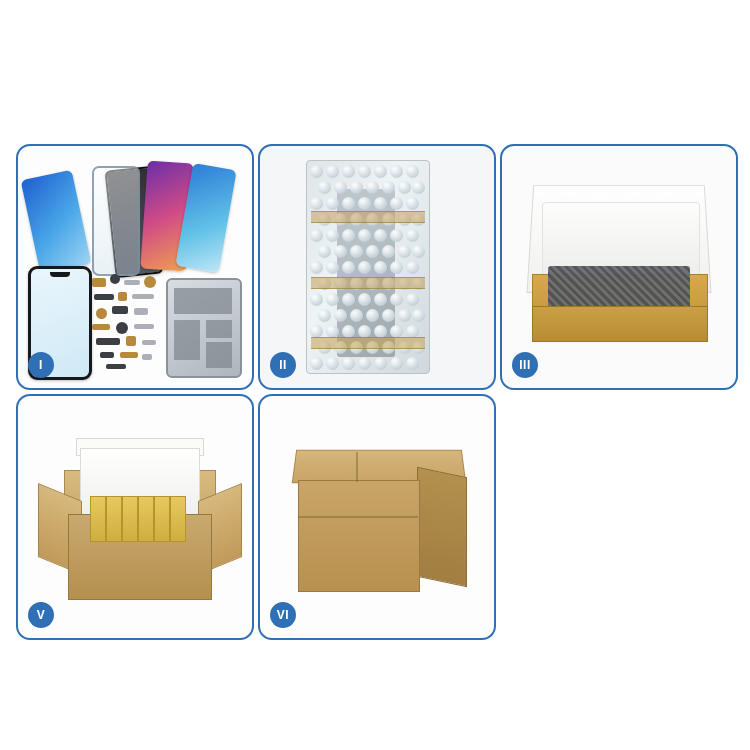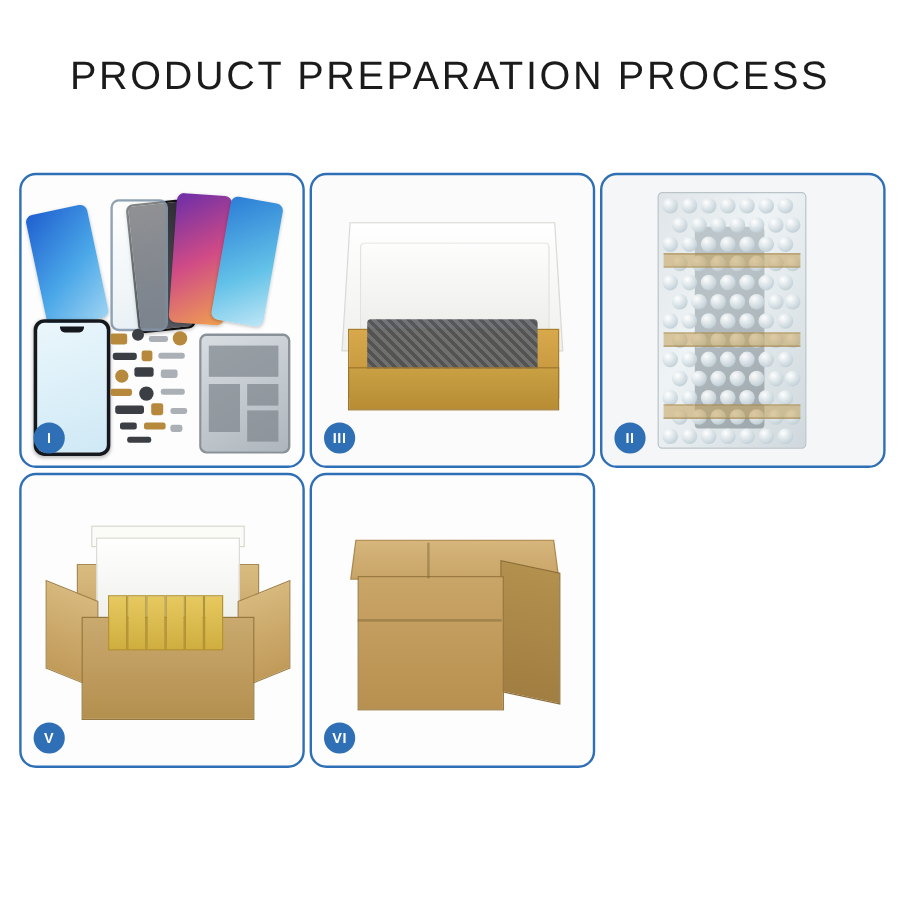--- a/index.html
+++ b/index.html
@@ -254,21 +254,20 @@
   }
   .c6-seam {
     position: absolute; background: rgba(120,95,50,.45);
   }
 </style>
 </head>
 <body>
 
 <div class="page">
 
-  <h1 class="title">PRODUCT PREPARATION PROCESS</h1>
 
   <div class="grid">
 
     <div class="cell">
       <div class="panel p1">
         <div class="art">
           <div class="phone ph-a"></div>
           <div class="phone ph-b"></div>
           <div class="phone ph-c"></div>
           <div class="phone ph-d"></div>
@@ -297,33 +296,20 @@
             <span class="chip dark" style="left:6px;  top:66px; width:24px;height:7px;"></span>
             <span class="chip" style="left:36px; top:64px; width:10px;height:10px;"></span>
             <span class="chip silver" style="left:52px; top:68px; width:14px;height:5px;"></span>
             <span class="chip dark" style="left:10px; top:80px; width:14px;height:6px;"></span>
             <span class="chip" style="left:30px; top:80px; width:18px;height:6px;"></span>
             <span class="chip silver" style="left:52px; top:82px; width:10px;height:6px;"></span>
             <span class="chip dark" style="left:16px; top:92px; width:20px;height:5px;"></span>
           </div>
         </div>
         <div class="badge">I</div>
-      </div>
-    </div>
-
-    <div class="cell">
-      <div class="panel p3">
-        <div class="art">
-          <div class="box3-lid"></div>
-          <div class="foam-white"></div>
-          <div class="box3-body"></div>
-          <div class="foam"></div>
-          <div class="box3-front"></div>
-        </div>
-        <div class="badge">III</div>
       </div>
     </div>
 
     <div class="cell">
       <div class="panel p2">
         <div class="art">
           <div class="bag">
             <div class="innerstrip"></div>
             <div class="bubbles">
               <span class="bub" style="left:3px;top:4px"></span>
@@ -420,20 +406,33 @@
             </div>
             <div class="tape" style="top:50px"></div>
             <div class="tape" style="top:116px"></div>
             <div class="tape" style="top:176px"></div>
           </div>
         </div>
         <div class="badge">II</div>
       </div>
     </div>
 
+    <div class="cell">
+      <div class="panel p3">
+        <div class="art">
+          <div class="box3-lid"></div>
+          <div class="foam-white"></div>
+          <div class="box3-body"></div>
+          <div class="foam"></div>
+          <div class="box3-front"></div>
+        </div>
+        <div class="badge">III</div>
+      </div>
+    </div>
+
 
     <div class="cell">
       <div class="panel p5">
         <div class="art">
           <div class="carton-back"></div>
           <div class="foamlid"></div>
           <div class="foambox"></div>
           <div class="flap-l"></div>
           <div class="flap-r"></div>
           <div class="carton-body"></div>

